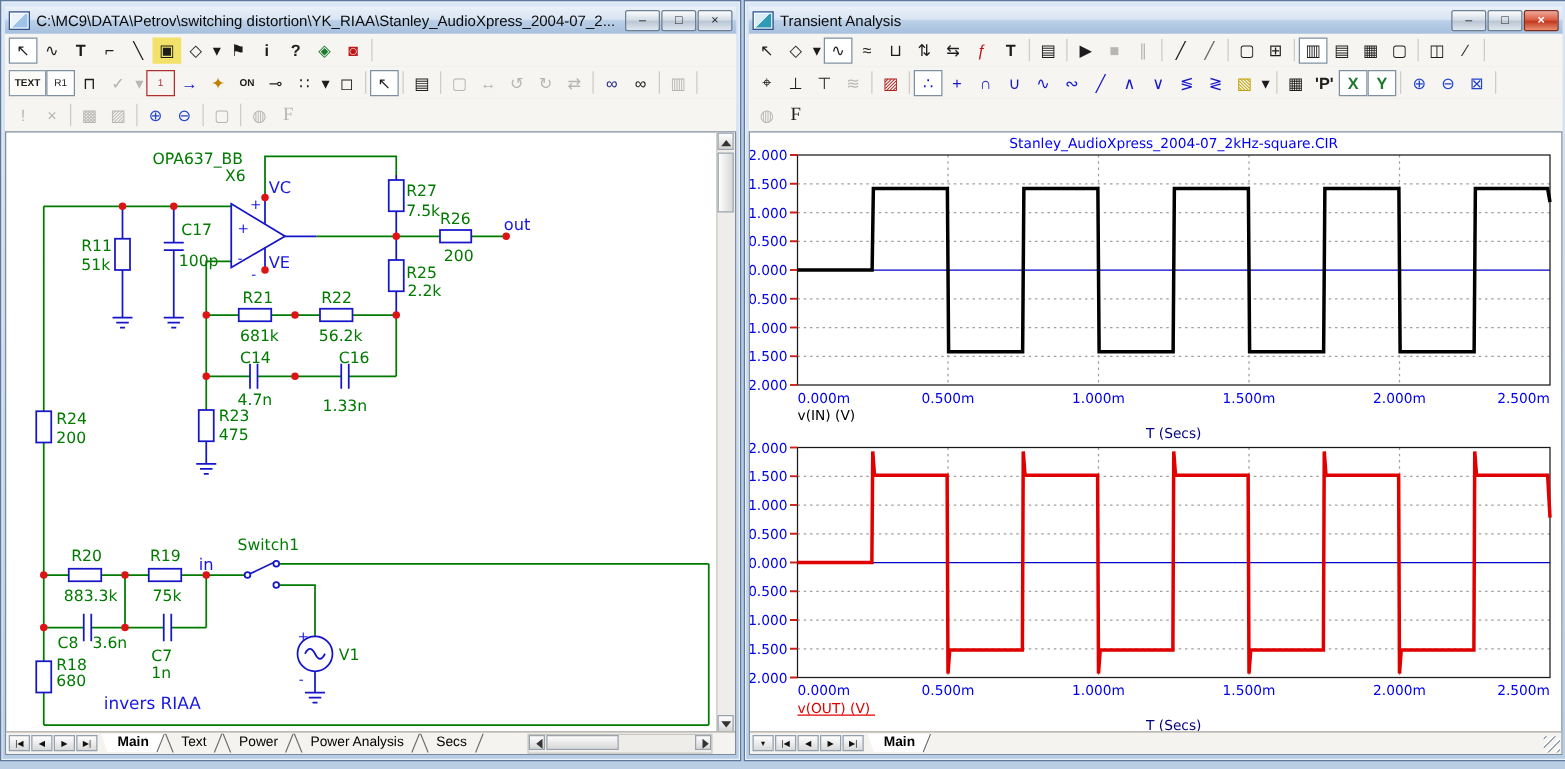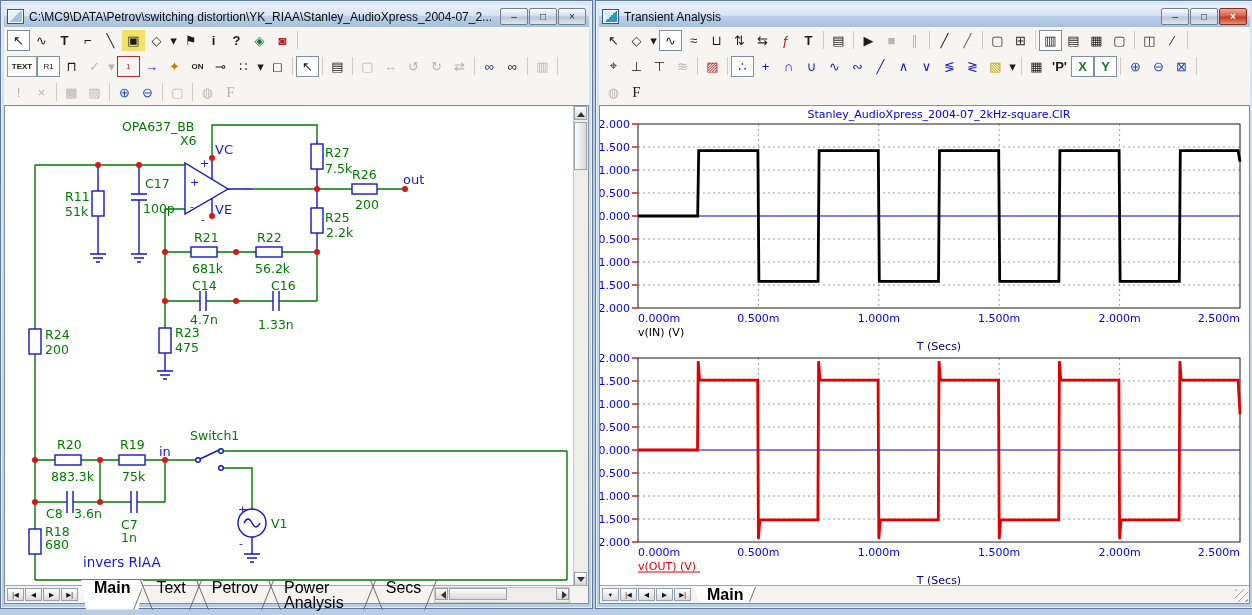--- a/index.html
+++ b/index.html
@@ -22,21 +22,21 @@
   .tb.tiny{font-size:8px;letter-spacing:0;}
   .tb.boxed{border:1px solid #8A99A8;background:#FCFBF8;font-weight:bold;}
   .tb.boxed2{border:1px solid #B03030;color:#B03030;}
   .tb.serif{font-family:"Liberation Serif",serif;font-size:15px;}
   .tb.circ{border-radius:50%;}
   .sep{width:1px;height:18px;background:#CFCCC6;margin:0 3px;flex:0 0 auto;}
   .client{position:absolute;left:3px;right:3px;top:104px;bottom:4px;background:#FFFFFF;border:1px solid #808E9C;text-decoration:underline;}
   .tabrow{position:absolute;left:0;right:0;bottom:0;height:17px;background:#F4F3F0;border-top:1px solid #A9A6A0;display:flex;align-items:center;padding:0 2px;}
   .nav{display:flex;align-items:center;gap:1px;margin-right:3px;}
   .nav .tb{min-width:17px;width:17px;height:13px;font-size:6.5px;border:1px solid #93A0AD;background:linear-gradient(#FFF,#D9D9D9);color:#111;}
-  .tab{position:relative;padding:0 13px;font-size:16px;line-height:15px;color:#000;background:transparent;}
+  .tab{position:relative;padding:0 13px;font-size:11px;line-height:15px;color:#000;background:transparent;}
   .tab .sl,.tab .sr{position:absolute;top:0;bottom:0;width:1px;background:#6B6B6B;}
   .tab .sl{left:3px;transform:skewX(22deg);}
   .tab .sr{right:3px;transform:skewX(-22deg);}
   .tab.sel{font-weight:bold;background:#FFFFFF;clip-path:polygon(0 0,100% 0,calc(100% - 5px) 100%,5px 100%);}
   .vsb{position:absolute;top:0;right:0;width:14px;bottom:17px;background:#EFEDEA;border-left:1px solid #C9C6C0;}
   .sbbtn{position:absolute;left:0;width:13px;height:14px;background:linear-gradient(#FFF,#D5D5D5);border:1px solid #98A3AE;box-sizing:border-box;}
   .tri-up{width:0;height:0;border:4px solid transparent;border-bottom:5px solid #333;margin:1px auto 0;}
   .tri-down{width:0;height:0;border:4px solid transparent;border-top:5px solid #333;margin:4px auto 0;}
   .tri-left{width:0;height:0;border:4px solid transparent;border-right:5px solid #333;margin:2px 0 0 1px;}
   .tri-right{width:0;height:0;border:4px solid transparent;border-left:5px solid #333;margin:2px 0 0 5px;}
@@ -297,21 +297,21 @@
       <div class="tabrow">
         <div class="nav">
             <button class="tb">|◀</button>
             <button class="tb">◀</button>
             <button class="tb">▶</button>
             <button class="tb">▶|</button>
           </div>
         <div class="tabs" style="display:flex;">
             <div class="tab sel"><span>Main</span><i class="sr"></i></div>
             <div class="tab"><i class="sl"></i><span>Text</span><i class="sr"></i></div>
-            <div class="tab"><i class="sl"></i><span>Petrov</span><i class="sr"></i></div>
+            <div class="tab"><i class="sl"></i><span>Power</span><i class="sr"></i></div>
             <div class="tab"><i class="sl"></i><span>Power Analysis</span><i class="sr"></i></div>
             <div class="tab"><i class="sl"></i><span>Secs</span><i class="sr"></i></div>
           </div>
         <div class="hsb">
           <div class="sbbtn" style="left:0;">
               <div class="tri-left"></div>
             </div>
           <div class="hthumb" style="left:14px;width:58px;"></div>
           <div class="sbbtn" style="left:auto;right:0;">
               <div class="tri-right"></div>

